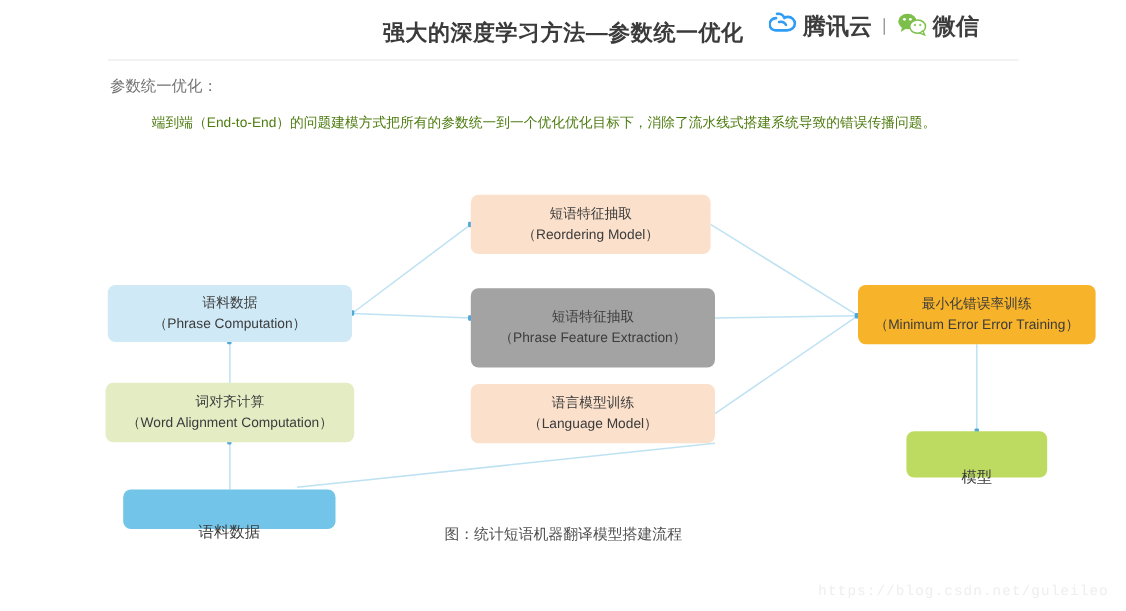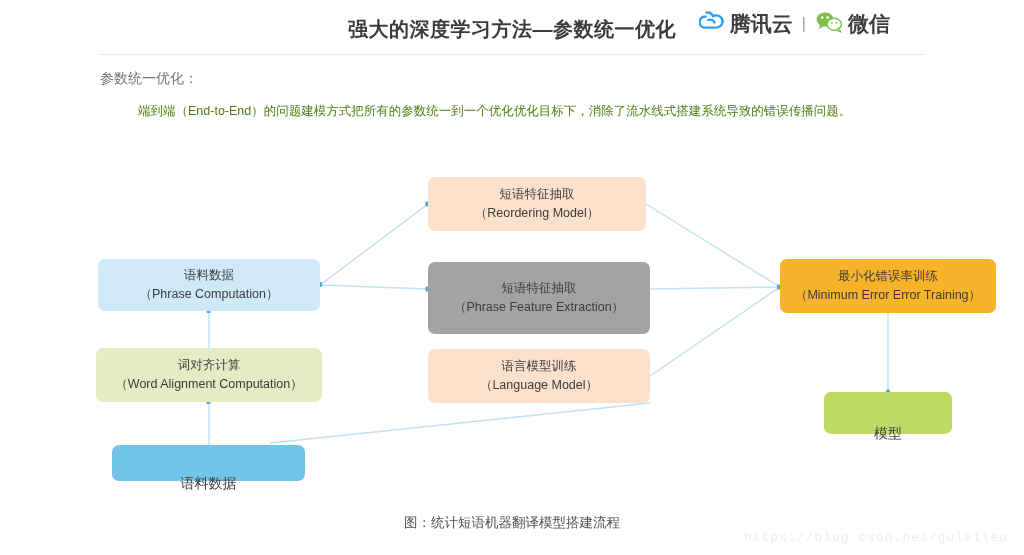--- a/index.html
+++ b/index.html
@@ -129,21 +129,21 @@
   .n-reordering         { left: 428px; top: 27px;  width: 218px; height: 54px; background: #fbe0cb; }
   .n-phrase-feature     { left: 428px; top: 112px; width: 222px; height: 72px; background: #a3a3a3; }
   .n-language-model     { left: 428px; top: 199px; width: 222px; height: 54px; background: #fbe0cb; }
   .n-mert               { left: 780px; top: 109px; width: 216px; height: 54px; background: #f7b329; text-align: center; }
   .n-model              { left: 824px; top: 242px; width: 128px; height: 42px; background: #bedb61; }
   .n-model .cn          { font-size: 15px; }
 
   .figure-caption {
     position: absolute;
     left: 0;
-    top: 514px;
+    top: 477px;
     width: 1024px;
     text-align: center;
     font-size: 13.5px;
     color: #4f4f4f;
   }
 
   .watermark {
     position: absolute;
     right: 16px;
     bottom: 10px;

